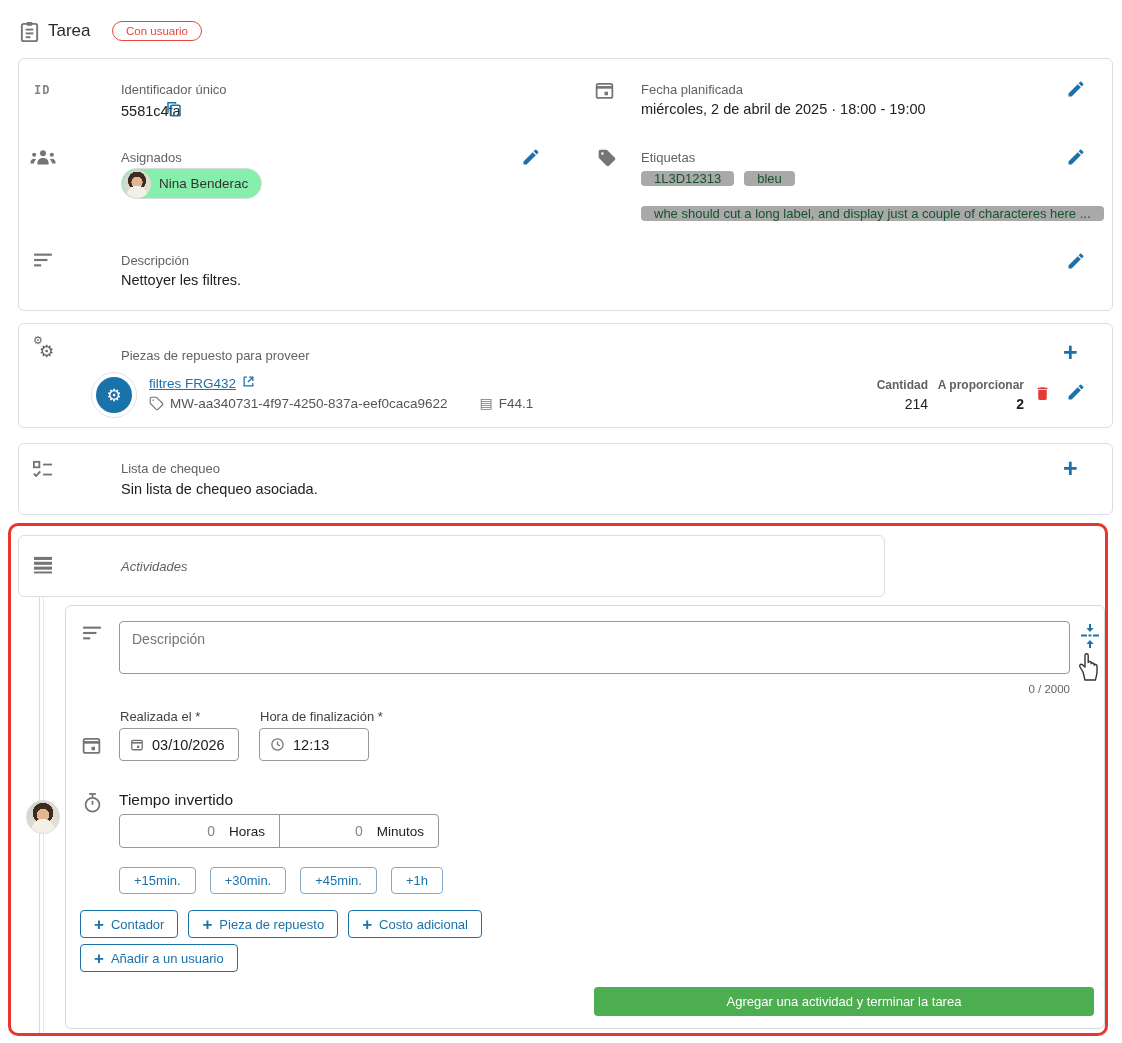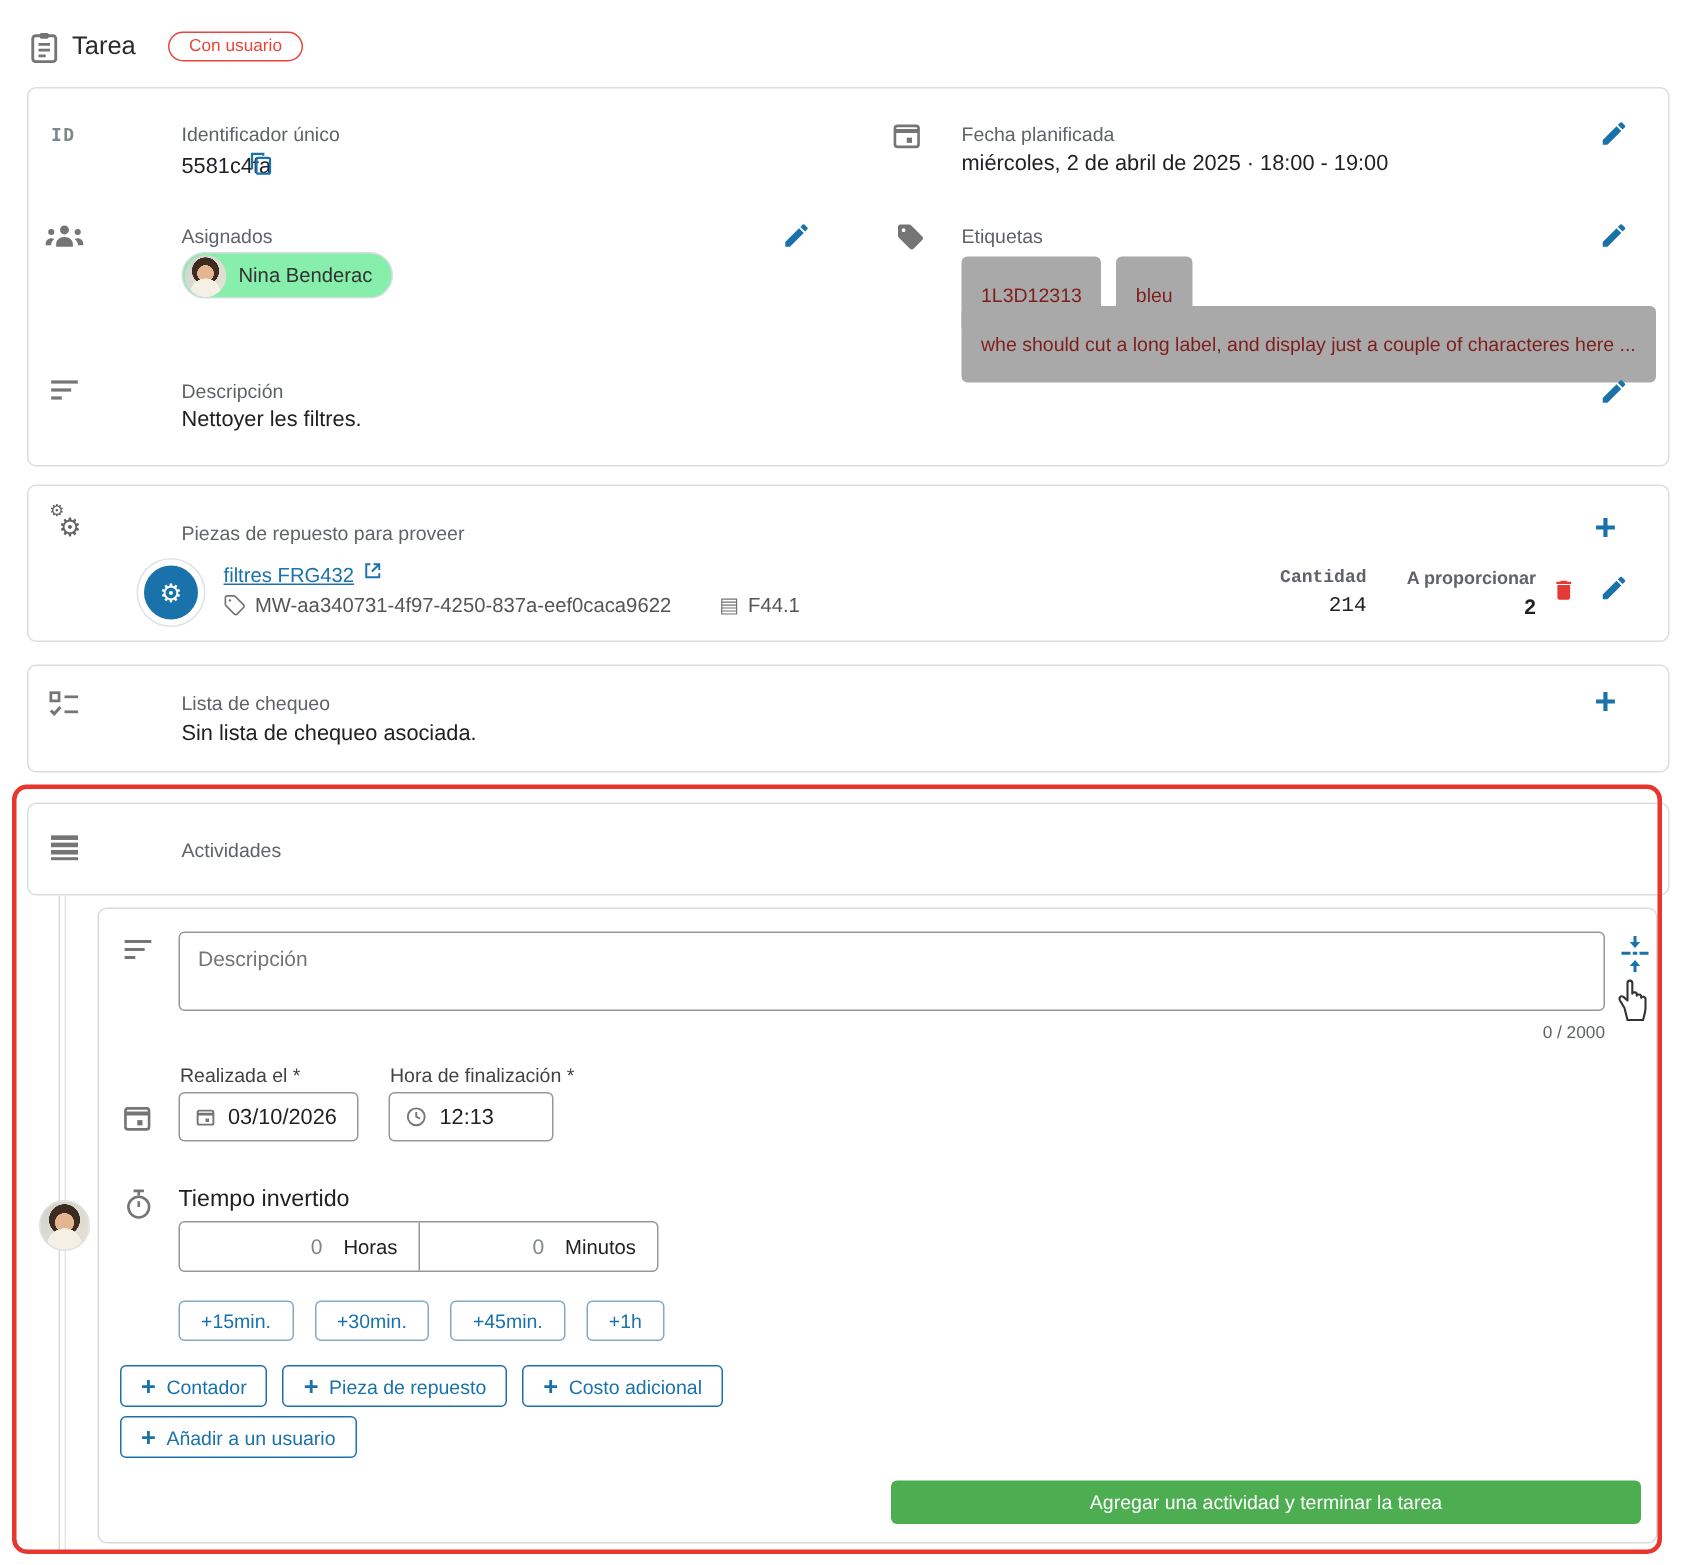--- a/index.html
+++ b/index.html
@@ -15,22 +15,22 @@
   .badge { display:inline-block; border:1px solid #e8453c; color:#e8453c; border-radius:13px;
            font-size:11.5px; padding:3px 13px; background:#fff; }
   .chip { display:inline-flex; align-items:center; border:1px solid #dadce0; border-radius:16px;
           height:31px; padding-right:13px; gap:8px; background:#86efac; }
   .avatar { width:28px; height:28px; border-radius:50%; margin-left:1px; overflow:hidden;
             background:
               radial-gradient(circle at 50% 92%, #f4f0e6 0 34%, transparent 35%),
               radial-gradient(circle at 50% 44%, #e3b68f 0 26%, transparent 27%),
               radial-gradient(circle at 50% 38%, #3d2b22 0 40%, transparent 41%),
               linear-gradient(140deg,#cdd4cc,#e8e2d6); }
-  .tag-pill { display:inline-block; background:#a9a9a9; color:#7f1d1d; border-radius:4px;
-              font-size:13px; padding:18px 13px; }
+  .tag-pill { display:inline-block; background:#a9a9a9; color:#14532d; border-radius:4px;
+              font-size:13px; padding:0 13px; }
   .link { color:#1a72ab; font-size:13.5px; text-decoration:underline; cursor:pointer; }
   .sub-line { font-size:13.5px; color:#555; display:flex; align-items:center; gap:6px; }
   .qty-label { font-size:12px; font-weight:700; color:#5f6368; }
   .qty-value { font-size:14px; color:#202124; margin-top:4px; }
   .red-frame { position:absolute; border:3px solid #e8352e; border-radius:10px; pointer-events:none; z-index:9; }
   .vline { position:absolute; width:1px; background:#d7dbe0; }
   .inner-card { position:absolute; background:#fff; border:1px solid #d7dbe0; border-radius:6px; }
   textarea.desc { position:absolute; resize:none; border:1px solid #93989e; border-radius:4px;
                   font-family:"Liberation Sans",sans-serif; font-size:14px; color:#202124;
                   padding:9px 12px; outline:none; }
@@ -188,21 +188,21 @@
       <svg width="15" height="15" viewBox="0 0 24 24" fill="none" stroke="#757575" stroke-width="1.8">
         <path d="M21.41 11.58l-9-9A2 2 0 0 0 11 2H4a2 2 0 0 0-2 2v7c0 .55.22 1.05.59 1.42l9 9c.78.78 2.05.78 2.83 0l7-7c.78-.78.78-2.05-.01-2.84z"></path>
         <circle cx="6.8" cy="6.8" r="1.3" fill="#757575" stroke="none"></circle>
       </svg>
       <span>MW-aa340731-4f97-4250-837a-eef0caca9622</span>
       <span style="width:20px;"></span>
       <span style="color:#757575;font-size:14px;">▤</span>
       <span>F44.1</span>
     </div>
 
-    <div class="abs" style="left:797px;top:54px;width:95px;text-align:right;font-family:Liberation Mono, monospace;">
+    <div class="abs" style="left:814px;top:54px;width:95px;text-align:right;">
       <div class="qty-label">Cantidad</div>
       <div class="qty-value">214</div>
     </div>
     <div class="abs" style="left:885px;top:54px;width:120px;text-align:right;">
       <div class="qty-label">A proporcionar</div>
       <div class="qty-value" style="font-weight:700;">2</div>
     </div>
     <span class="abs trash-btn" style="left:1015px;top:60px;">
       <svg width="17" height="19" viewBox="0 0 24 24" fill="#e53935">
           <path d="M6 19a2 2 0 0 0 2 2h8a2 2 0 0 0 2-2V7H6v12zM19 4h-3.5l-1-1h-5l-1 1H5v2h14V4z"></path>
@@ -224,21 +224,21 @@
           <line x1="12" y1="16" x2="22" y2="16"></line>
       </svg>
     </span>
     <div class="abs label" style="left:102px;top:17px;">Lista de chequeo</div>
     <div class="abs value" style="left:102px;top:37px;">Sin lista de chequeo asociada.</div>
     <button class="abs plus-btn" style="left:1044px;top:14px;">+</button>
   </div>
 
   <div class="red-frame" style="left:8px;top:523px;width:1100px;height:513px;"></div>
 
-  <div class="card" style="left:18px;top:535px;width:1095px;height:62px;">
+  <div class="card" style="left:18px;top:535px;width:867px;height:62px;font-style:italic;">
     <span class="abs" style="left:14px;top:20px;">
       <svg width="20" height="18" viewBox="0 0 22 20" fill="#757575">
         <rect x="1" y="1" width="20" height="3.4"></rect>
           <rect x="1" y="6.4" width="20" height="3.4"></rect>
         <rect x="1" y="11.8" width="20" height="3.4"></rect>
           <rect x="1" y="17.2" width="20" height="2.2"></rect>
       </svg>
     </span>
     <div class="abs label" style="left:102px;top:23px;">Actividades</div>
   </div>

